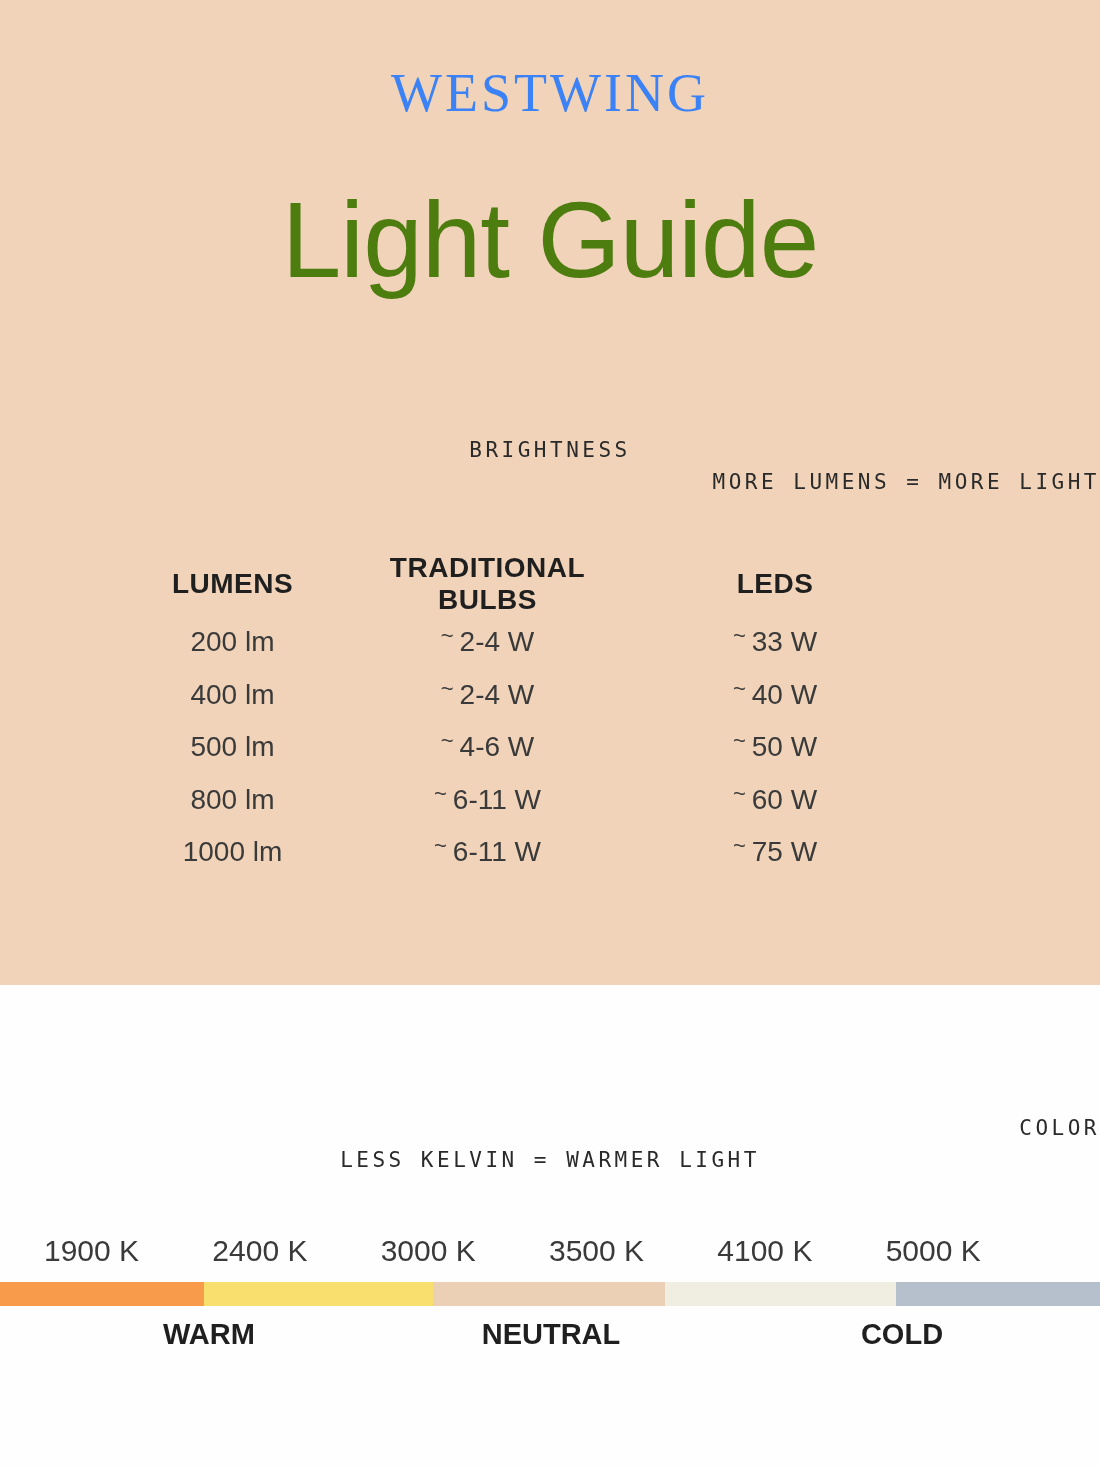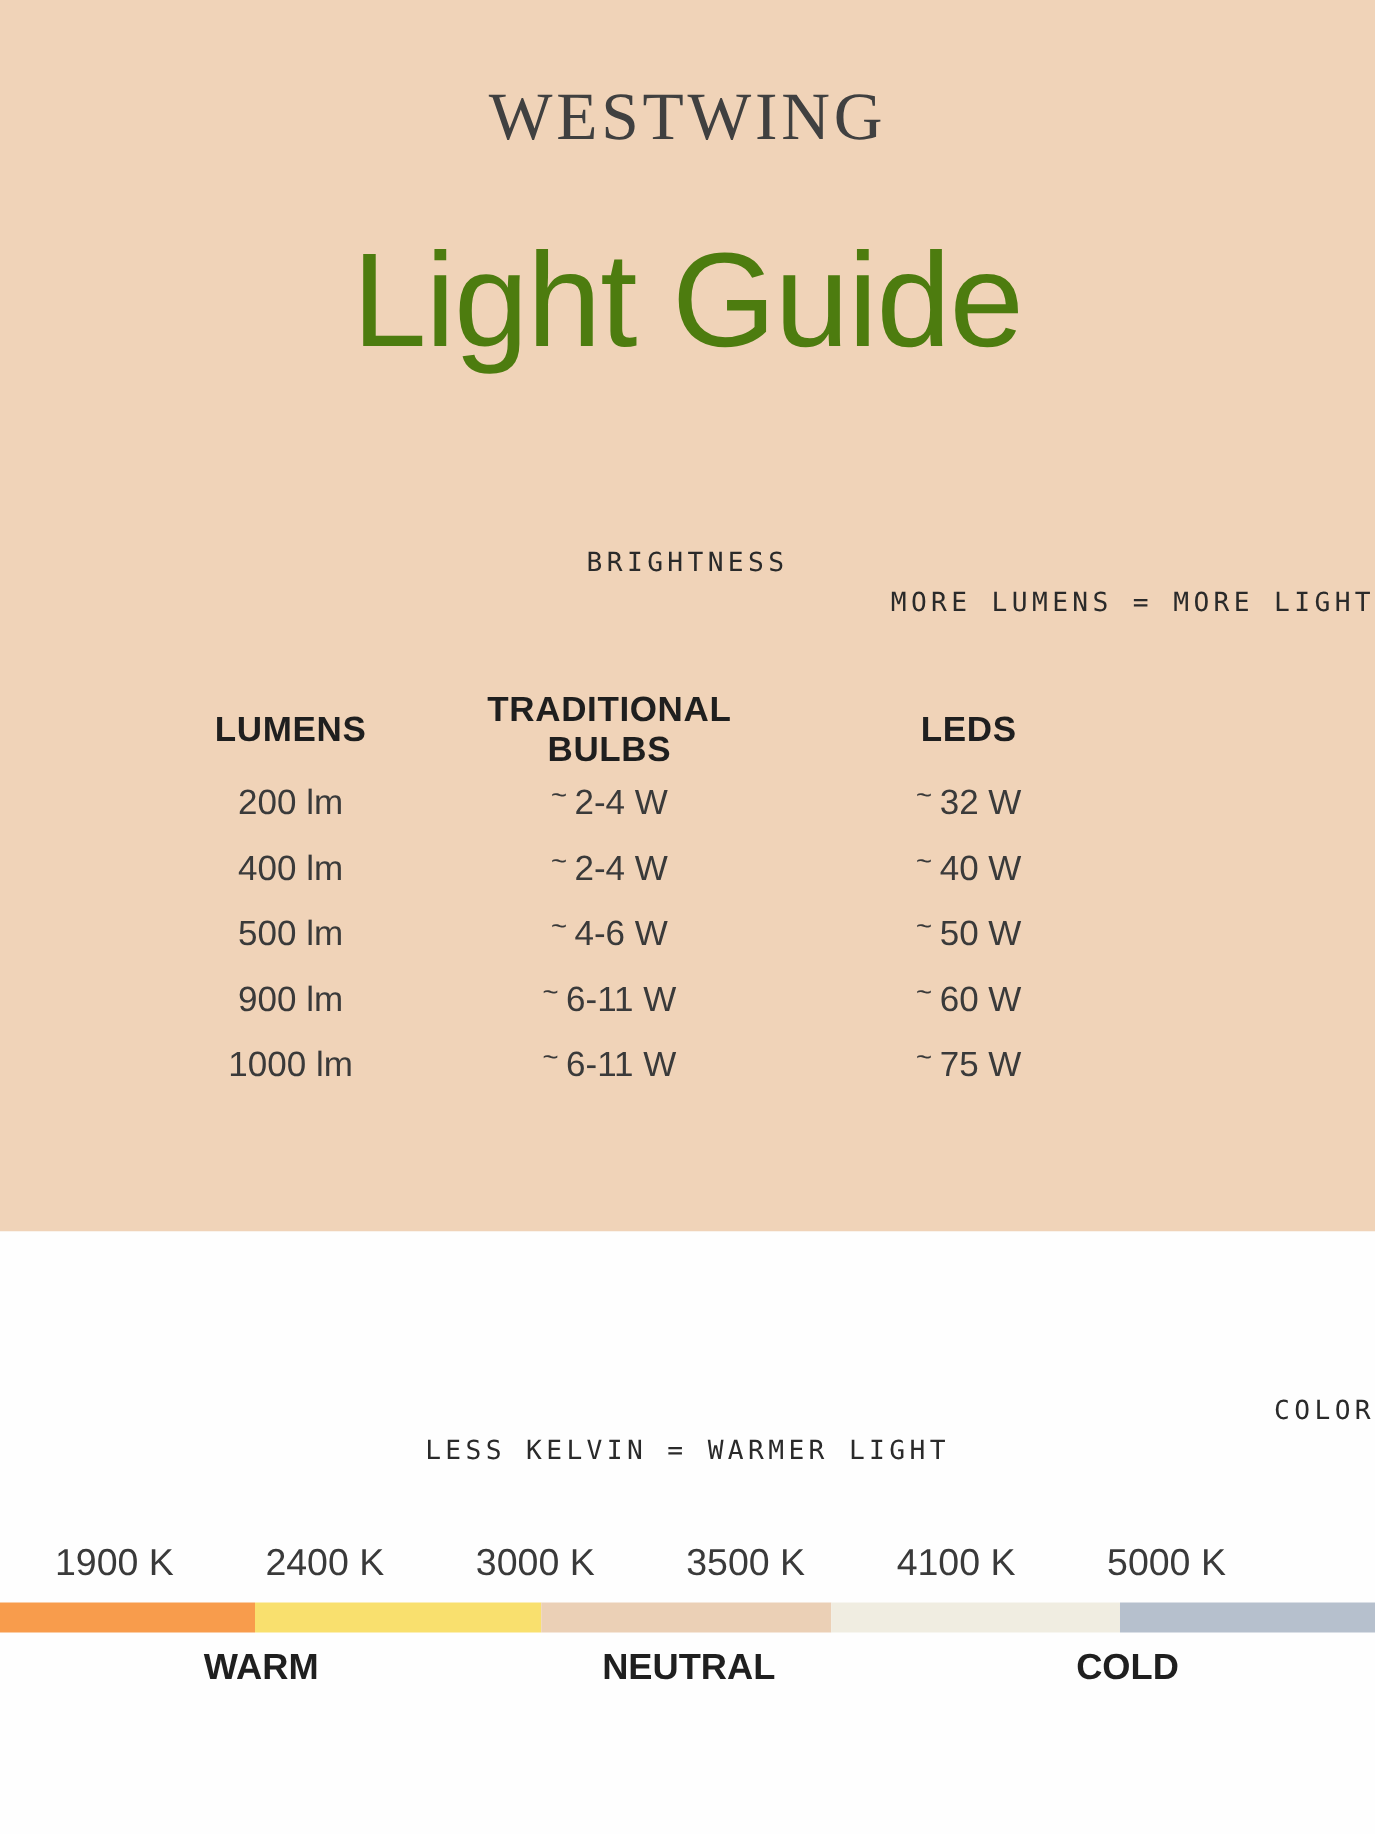--- a/index.html
+++ b/index.html
@@ -20,21 +20,21 @@
     background: #F0D3B8;
   }
   .brand {
     position: absolute;
     top: 62px;
     width: 100%;
     text-align: center;
     font-family: "Liberation Serif", serif;
     font-size: 54px;
     letter-spacing: 3px;
-    color: #404040;
+    color: #3b82f6;
   }
   .page-title {
     position: absolute;
     top: 178px;
     width: 100%;
     text-align: center;
     font-size: 107px;
     letter-spacing: -1px;
     color: #4d7c0f;
   }
@@ -125,37 +125,37 @@
   <div class="lumens-table">
     <div class="t-row t-head">
       <div class="t-cell">LUMENS</div>
       <div class="t-cell">TRADITIONAL BULBS</div>
       <div class="t-cell">LEDS</div>
     </div>
 
     <div class="t-row">
       <div class="t-cell">200 lm</div>
       <div class="t-cell"><span class="approx">~</span><span>2-4 W</span></div>
-      <div class="t-cell"><span class="approx">~</span><span>32 W</span></div>
+      <div class="t-cell"><span class="approx">~</span><span>33 W</span></div>
     </div>
 
     <div class="t-row">
       <div class="t-cell">400 lm</div>
       <div class="t-cell"><span class="approx">~</span><span>2-4 W</span></div>
       <div class="t-cell"><span class="approx">~</span><span>40 W</span></div>
     </div>
 
     <div class="t-row">
       <div class="t-cell">500 lm</div>
       <div class="t-cell"><span class="approx">~</span><span>4-6 W</span></div>
       <div class="t-cell"><span class="approx">~</span><span>50 W</span></div>
     </div>
 
     <div class="t-row">
-      <div class="t-cell">900 lm</div>
+      <div class="t-cell">800 lm</div>
       <div class="t-cell"><span class="approx">~</span><span>6-11 W</span></div>
       <div class="t-cell"><span class="approx">~</span><span>60 W</span></div>
     </div>
 
     <div class="t-row">
       <div class="t-cell">1000 lm</div>
       <div class="t-cell"><span class="approx">~</span><span>6-11 W</span></div>
       <div class="t-cell"><span class="approx">~</span><span>75 W</span></div>
     </div>
   </div>

